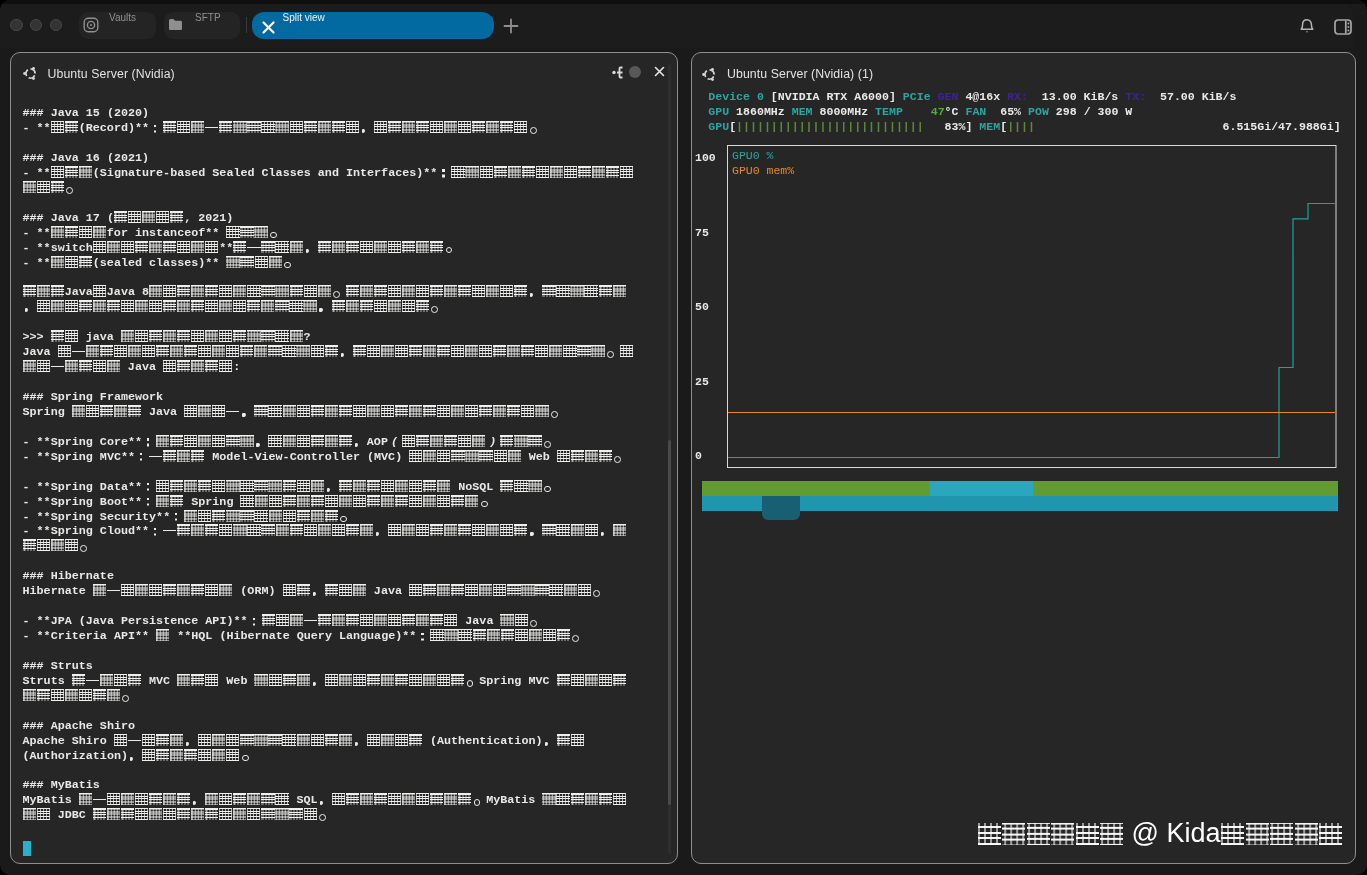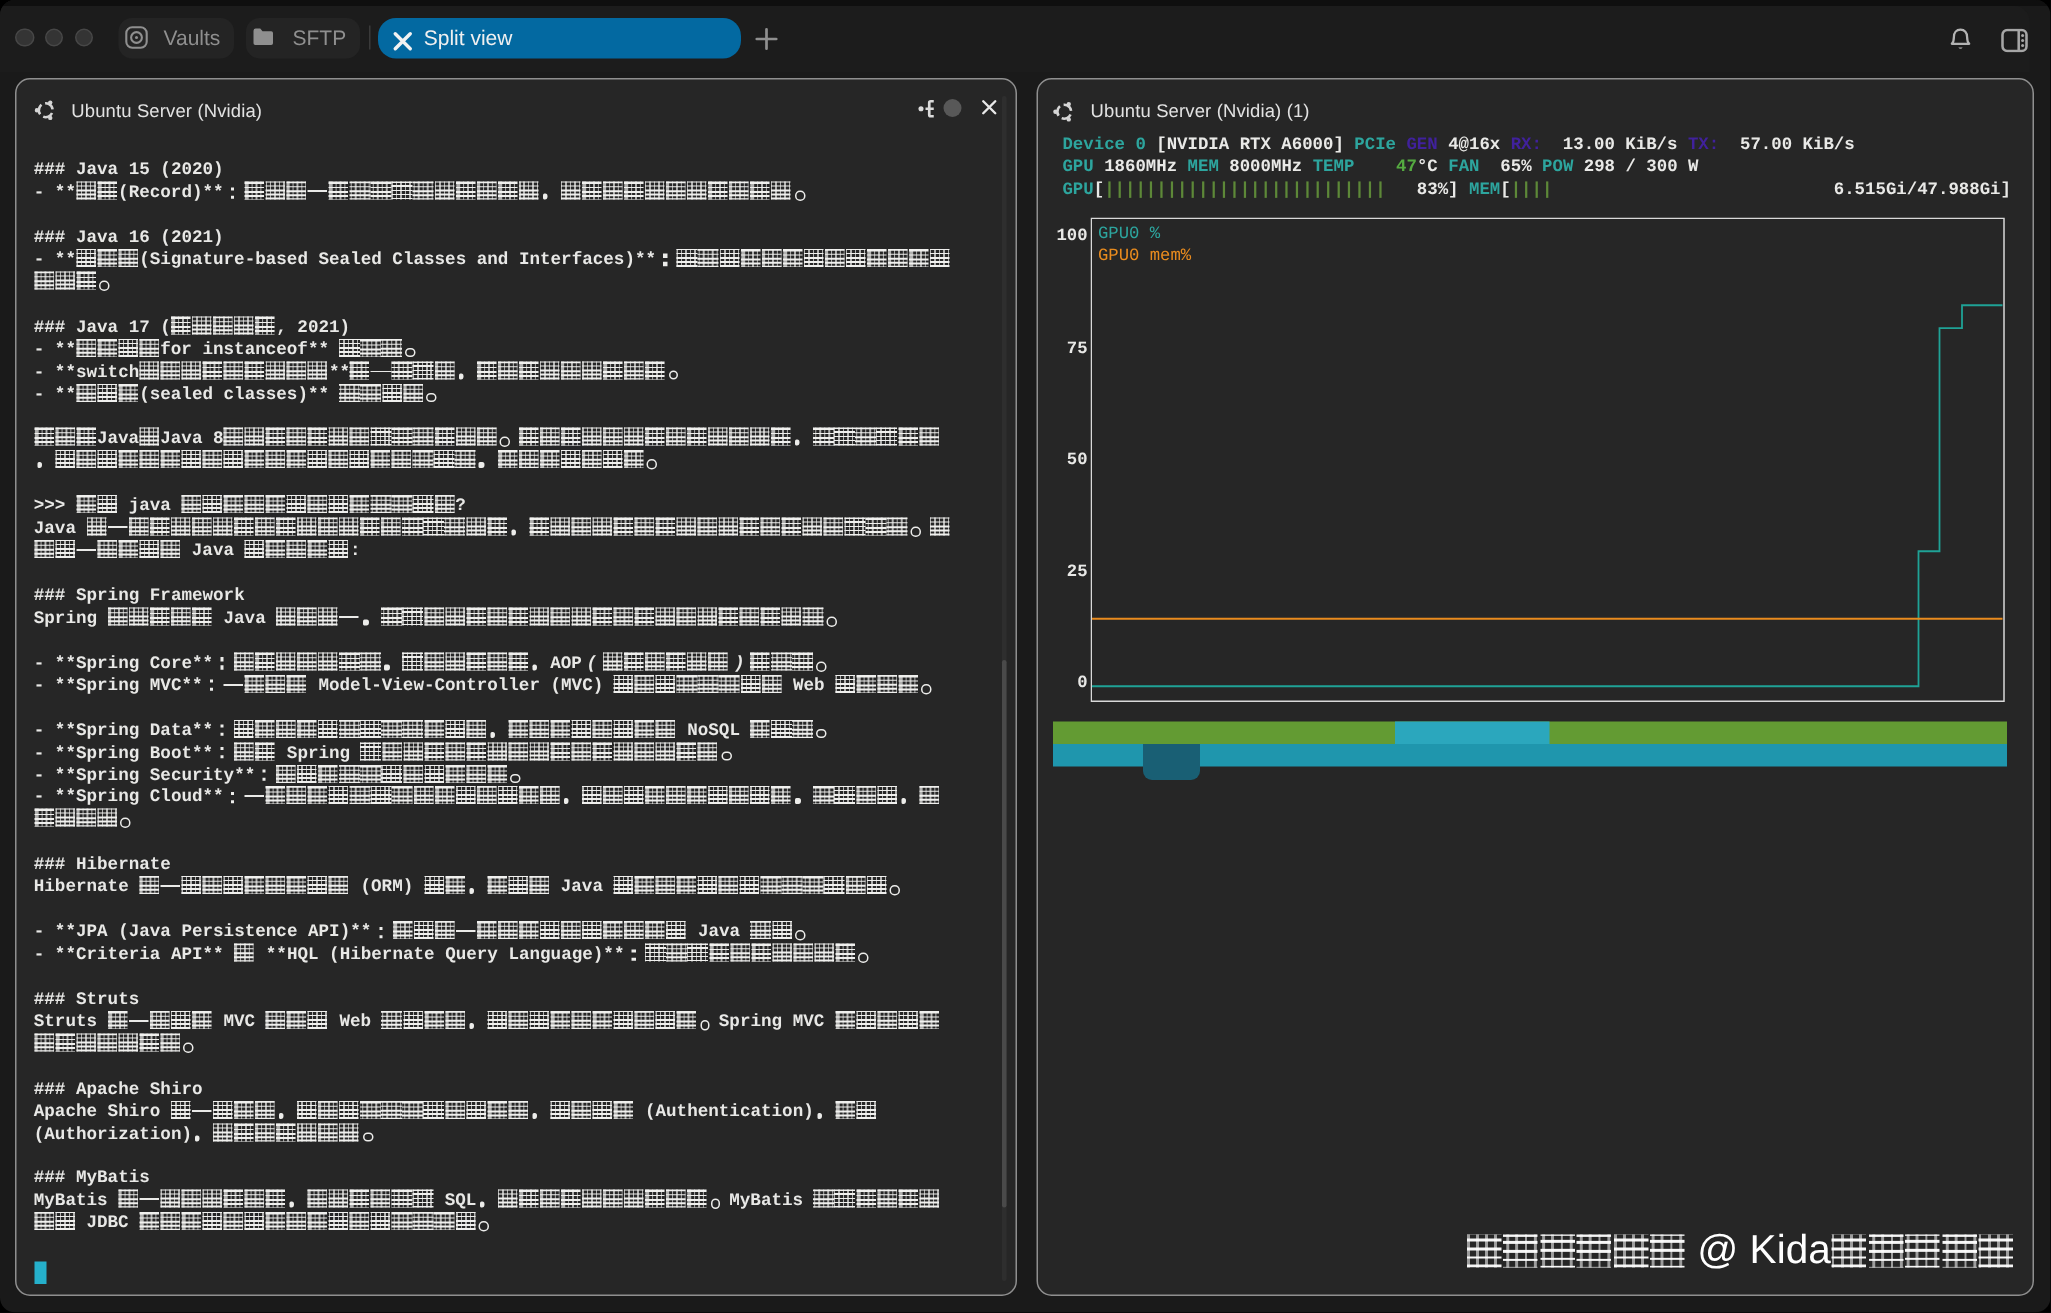--- a/index.html
+++ b/index.html
@@ -1,21 +1,21 @@
 <!DOCTYPE html>
 <html><head><meta charset="utf-8"><style>
 *{margin:0;padding:0;box-sizing:border-box}
 html,body{width:1367px;height:875px;background:#000;overflow:hidden}
 body{position:relative;font-family:"Liberation Sans",sans-serif}
 .abs{position:absolute}
 #app{position:absolute;left:0;top:0;width:1367px;height:875px;background:#1a1a1a;border-radius:10px;overflow:hidden}
 #topstrip{position:absolute;left:0;top:0;width:1367px;height:4px;background:#0f0f0f}
 #topbar{position:absolute;left:0;top:4px;width:1353px;height:44px;background:#1c1c1c;border-top-right-radius:10px}
 .tl{position:absolute;top:18.9px;width:12.5px;height:12.5px;border-radius:50%;background:#343434;border:1px solid #474747}
-.tab{position:absolute;top:11.5px;height:27px;border-radius:9px;background:#242424;color:#8f8f8f;font-size:14px;display:flex;align-items:center}
+.tab{position:absolute;top:11.5px;height:27px;border-radius:9px;background:#242424;color:#8f8f8f;font-size:10px;display:flex;align-items:flex-start}
 .tab.active{background:#0369a1;color:#f0f0f0;border-radius:12px}
 pre,.mono{font-family:"Liberation Mono",monospace;font-size:11.58px;line-height:15px;white-space:pre;font-weight:700}
 #lpane,#rpane{position:absolute;top:52px;height:812px;background:#262626;border:1px solid #8f8f8f;border-radius:10px}
 #lpane{left:10px;width:668px}
 #rpane{left:691px;width:665px}
 .ptitle{position:absolute;top:66.5px;font-size:12.3px;color:#e2e2e2;letter-spacing:.1px}
 #ltext{position:absolute;left:22.5px;top:106.2px;color:#e8e8e6;line-height:14.93px;font-size:11.72px}
 i.c,i.h,i.d,i.o,i.l,i.w{display:inline-block;width:13.16px;height:12px;margin-right:.9px;vertical-align:-2px}
 i.c{background:
  repeating-linear-gradient(0deg,rgba(242,242,240,.99) 0 1.05px,transparent 1.05px 2.8px),
@@ -29,21 +29,21 @@
 i.w{font-family:"Liberation Mono",monospace;color:#e8e8e6;text-align:center;vertical-align:0;height:auto}
 i.W{display:inline-block;width:23px;height:22.5px;margin:0 .75px;vertical-align:-3px;background:
  repeating-linear-gradient(0deg,rgba(255,255,255,.96) 0 1.9px,transparent 1.9px 5.7px),
  repeating-linear-gradient(90deg,rgba(255,255,255,.55) 0 1.9px,transparent 1.9px 6.1px)}
 i.W:nth-of-type(2n){background-position:0 1.6px,2.2px 0}
 i.W:nth-of-type(3n){background-position:0 .9px,1.1px 0}
 #scrolltrack{position:absolute;left:667.5px;top:64px;width:3px;height:790px;background:#2e2e2e;border-radius:2px}
 #scrollthumb{position:absolute;left:667.5px;top:440px;width:3px;height:365px;background:#4a4a4a;border-radius:2px}
 #cursor{position:absolute;left:23px;top:841px;width:7.5px;height:15px;background:#25b0cb}
 .tc{color:#2da59e}.pu{color:#40219c}.wh{color:#e9e9e7}.gb{color:#55ab41}.bar{color:#5d8838}
-.ax{position:absolute;width:30px;text-align:right;color:#e8e8e6;font-family:"Liberation Mono",monospace;font-size:11.5px;line-height:15px;font-weight:700}
+.ax{position:absolute;width:30px;color:#e8e8e6;font-family:"Liberation Mono",monospace;font-size:11.5px;line-height:15px;font-weight:700}
 #thead{position:absolute;left:702px;top:481px;width:636px;height:15px;background:#639b33}
 #thl{position:absolute;left:929.7px;top:481px;width:103.5px;height:15px;background:#2ba7bd}
 #trow{position:absolute;left:702px;top:496px;width:636px;height:15px;background:#1f96ad}
 #blob{position:absolute;left:762px;top:496px;width:38px;height:24px;background:#195f74;border-bottom-left-radius:6px;border-bottom-right-radius:6px}
 .nv{color:#102a38}
 .fk{color:#eceeee}.ft{background:#136f7d;color:#0c3a48}
 #wmark{position:absolute;left:977px;top:818px;color:#fff;font-size:27px;white-space:pre;font-weight:400}
 </style></head>
 <body>
 <div id="app">

